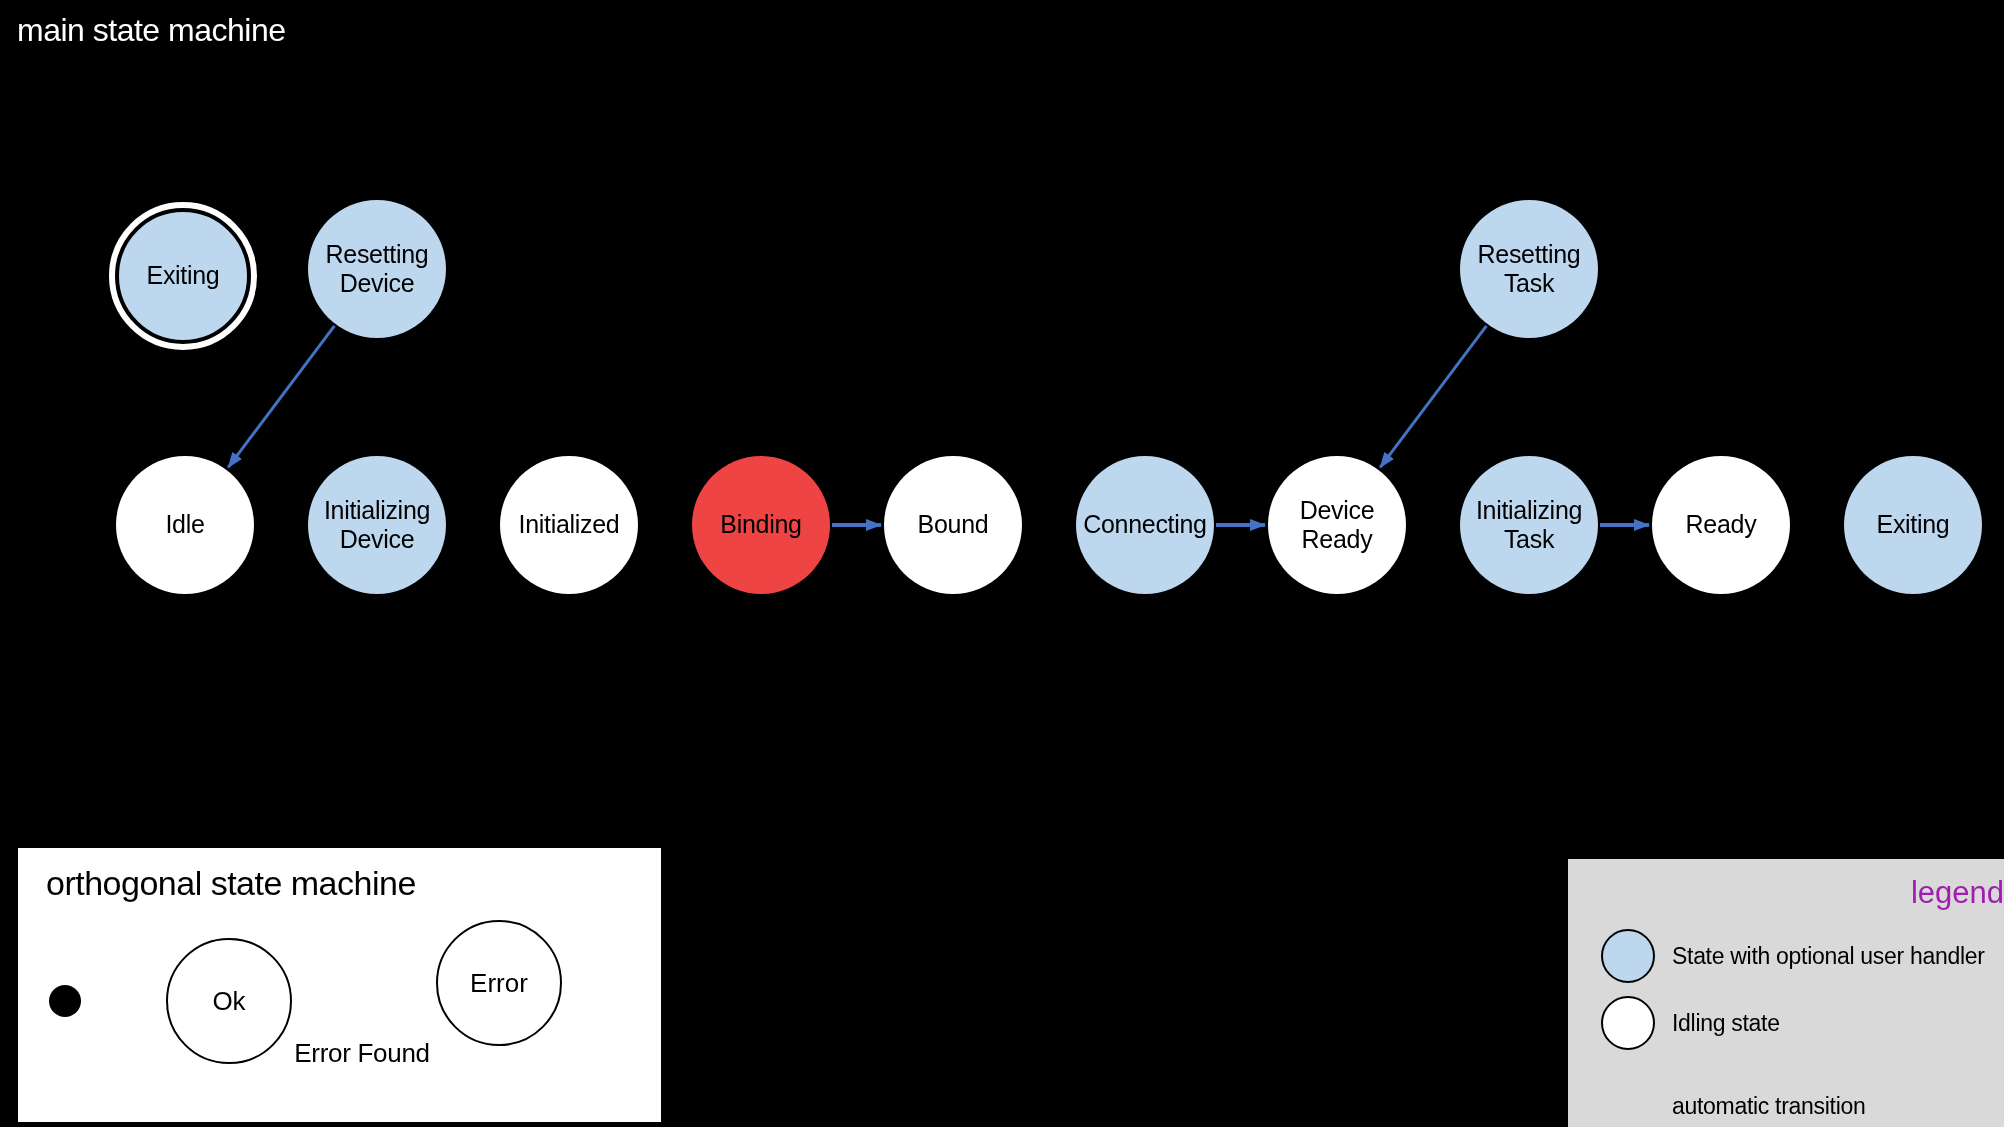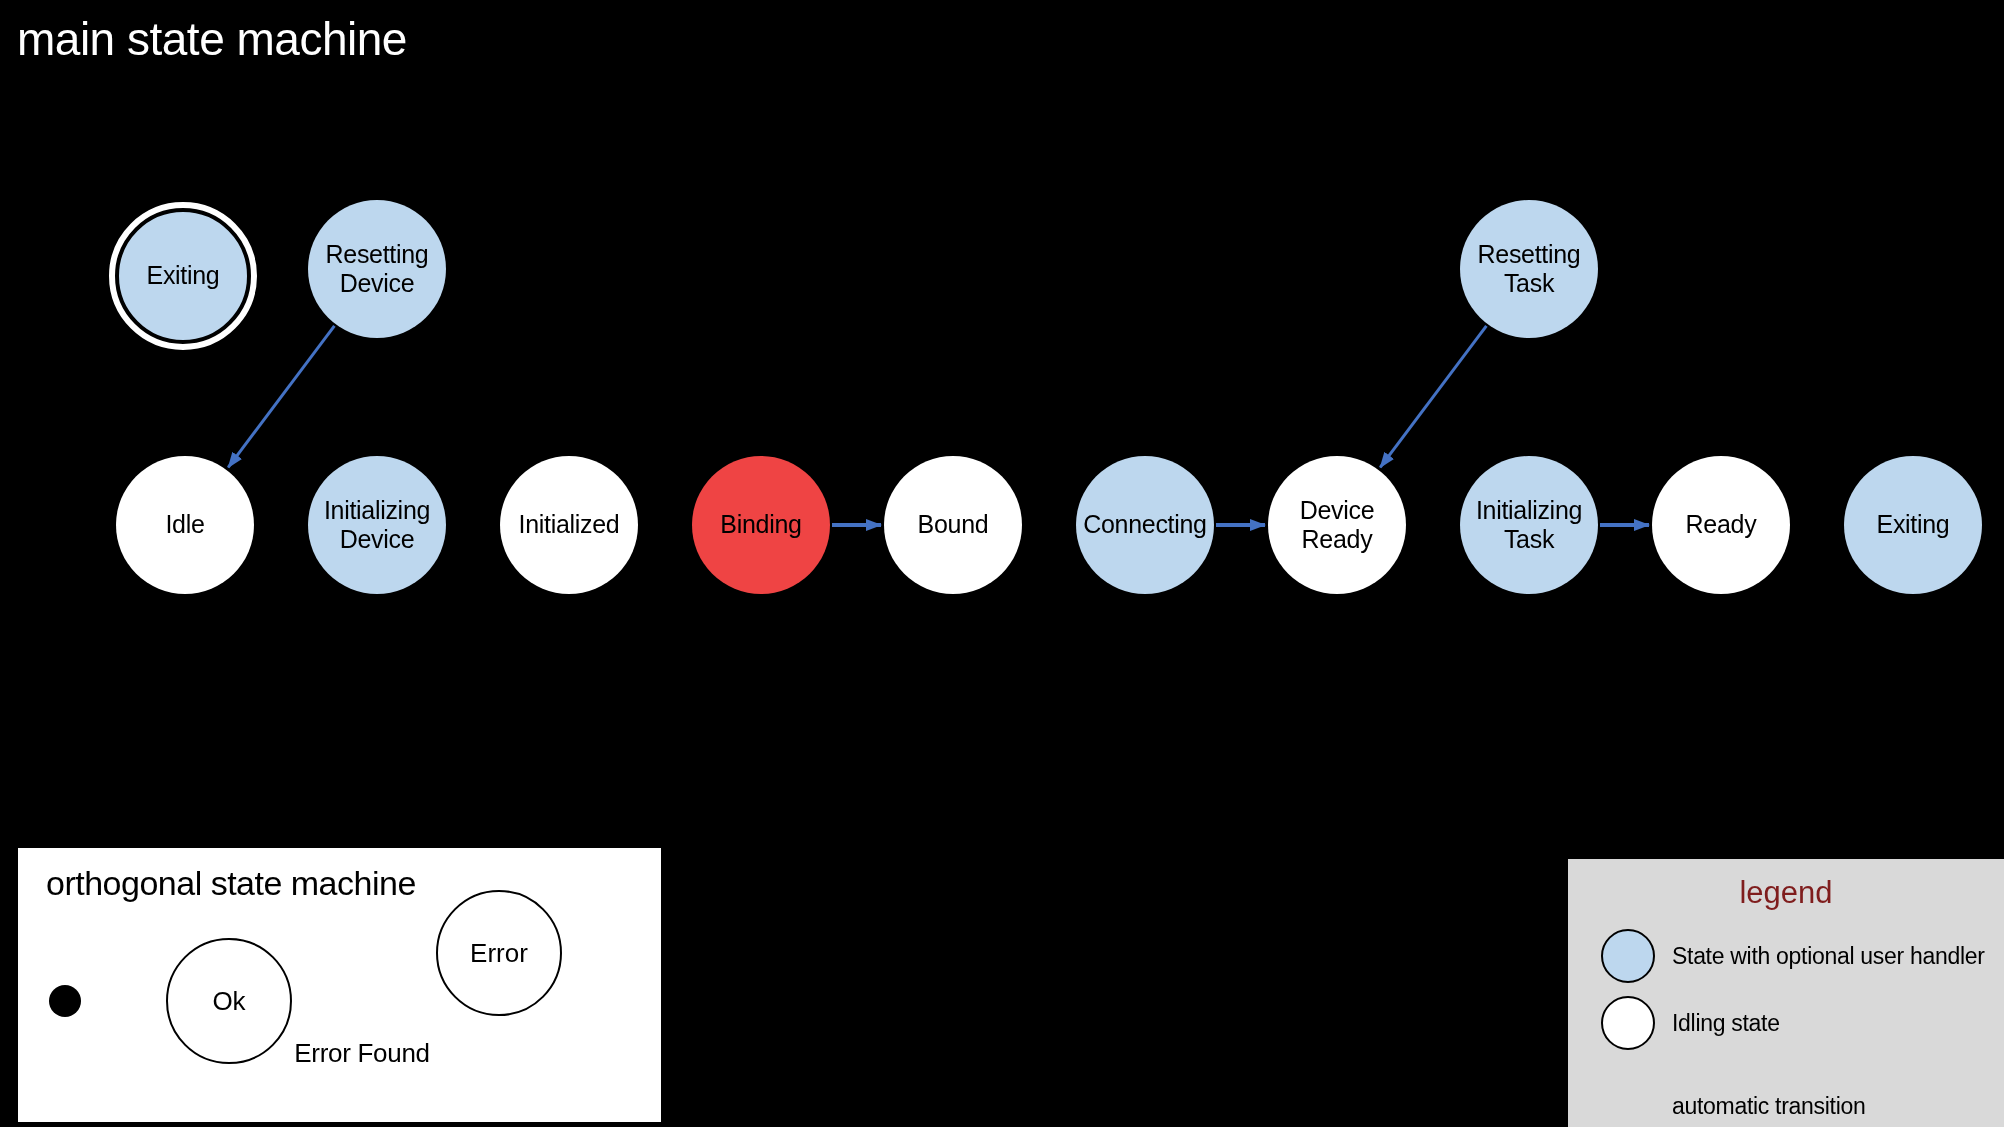--- a/index.html
+++ b/index.html
@@ -1,36 +1,36 @@
 <!DOCTYPE html>
 <html><head>
 <meta charset="utf-8">
 <style>
   html,body{margin:0;padding:0;background:#000;}
   #stage{position:relative;width:2004px;height:1127px;background:#000;overflow:hidden;
          font-family:"Liberation Sans",sans-serif;}
-  .diagram-title{position:absolute;left:17px;top:12px;font-size:46px;letter-spacing:-0.5px;
+  .diagram-title{position:absolute;left:17px;top:12px;font-size:32px;letter-spacing:-0.5px;
                  color:#fff;}
   .state{position:absolute;border-radius:50%;display:flex;align-items:center;justify-content:center;
          text-align:center;font-size:25px;letter-spacing:-0.3px;line-height:1.18;color:#000;
          white-space:pre-line;box-sizing:border-box;}
   .final-ring{position:absolute;border-radius:50%;border:6px solid #fff;background:transparent;
               box-sizing:border-box;}
   #arrow-layer{position:absolute;left:0;top:0;}
   .inset-box{position:absolute;left:18px;top:848px;width:611px;height:274px;background:#fff;padding-left:32px;}
   .inset-title{position:absolute;left:28px;top:16px;font-size:34px;letter-spacing:-0.5px;color:#000;}
   .o-state{position:absolute;border-radius:50%;background:#fff;border:2.5px solid #000;
            display:flex;align-items:center;justify-content:center;font-size:26px;color:#000;
            box-sizing:border-box;}
   .initial-dot{position:absolute;border-radius:50%;background:#000;}
   .transition-label{position:absolute;transform:translate(-50%,-50%);font-size:26px;
                     letter-spacing:-0.3px;color:#000;white-space:nowrap;margin-top:19px;}
   .legend-box{position:absolute;left:1568px;top:859px;width:436px;height:268px;}
-  .legend-title{position:absolute;left:0;top:16px;width:100%;text-align:center;font-size:31px;
-                color:#7f1d1d;}
+  .legend-title{position:absolute;left:0;top:16px;width:100%;text-align:right;font-size:31px;
+                color:#a21caf;}
   .legend-swatch{position:absolute;width:54px;height:54px;border-radius:50%;
                  border:2.5px solid #000;box-sizing:border-box;}
   .legend-label{position:absolute;transform:translateY(-50%);font-size:23px;letter-spacing:-0.3px;
                 color:#000;white-space:nowrap;}
 </style>
 </head>
 <body>
 
 <div id="stage">
   <svg id="arrow-layer" width="2004" height="1127" viewBox="0 0 2004 1127">
@@ -77,21 +77,21 @@
     </div>
 
   <div class="inset-box">
     <div class="inset-title">orthogonal state machine</div>
   </div>
   <div id="ortho-states">
       <div class="initial-dot" style="left: 49px; top: 985px; width: 32px; height: 32px;"></div>
       <div class="o-state" style="left: 166px; top: 938px; width: 126px; height: 126px;">
         <span>Ok</span>
       </div>
-      <div class="o-state" style="left: 436px; top: 890px; width: 126px; height: 126px;">
+      <div class="o-state" style="left: 436px; top: 920px; width: 126px; height: 126px;">
         <span>Error</span>
       </div>
       <div class="transition-label" style="left: 362px; top: 1034px;">Error Found</div>
     </div>
 
   <div class="legend-box" style="background: rgb(217, 217, 217);">
     <div class="legend-title">legend</div>
   </div>
   <div id="legend-items">
       <div class="legend-swatch" style="left: 1601px; top: 929px; background: rgb(189, 215, 238);"></div>

